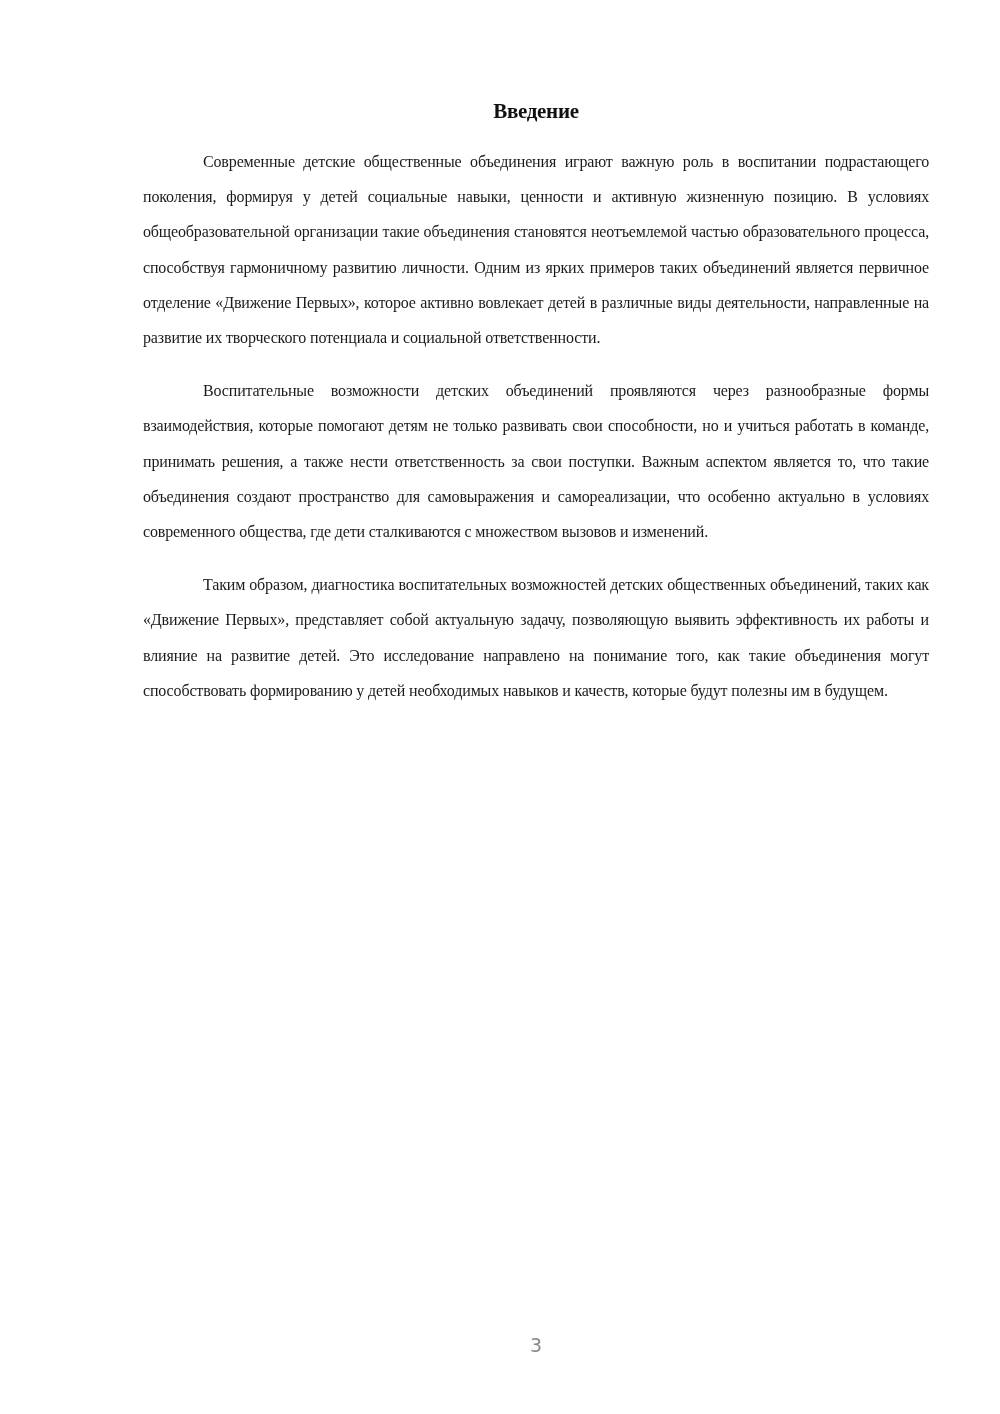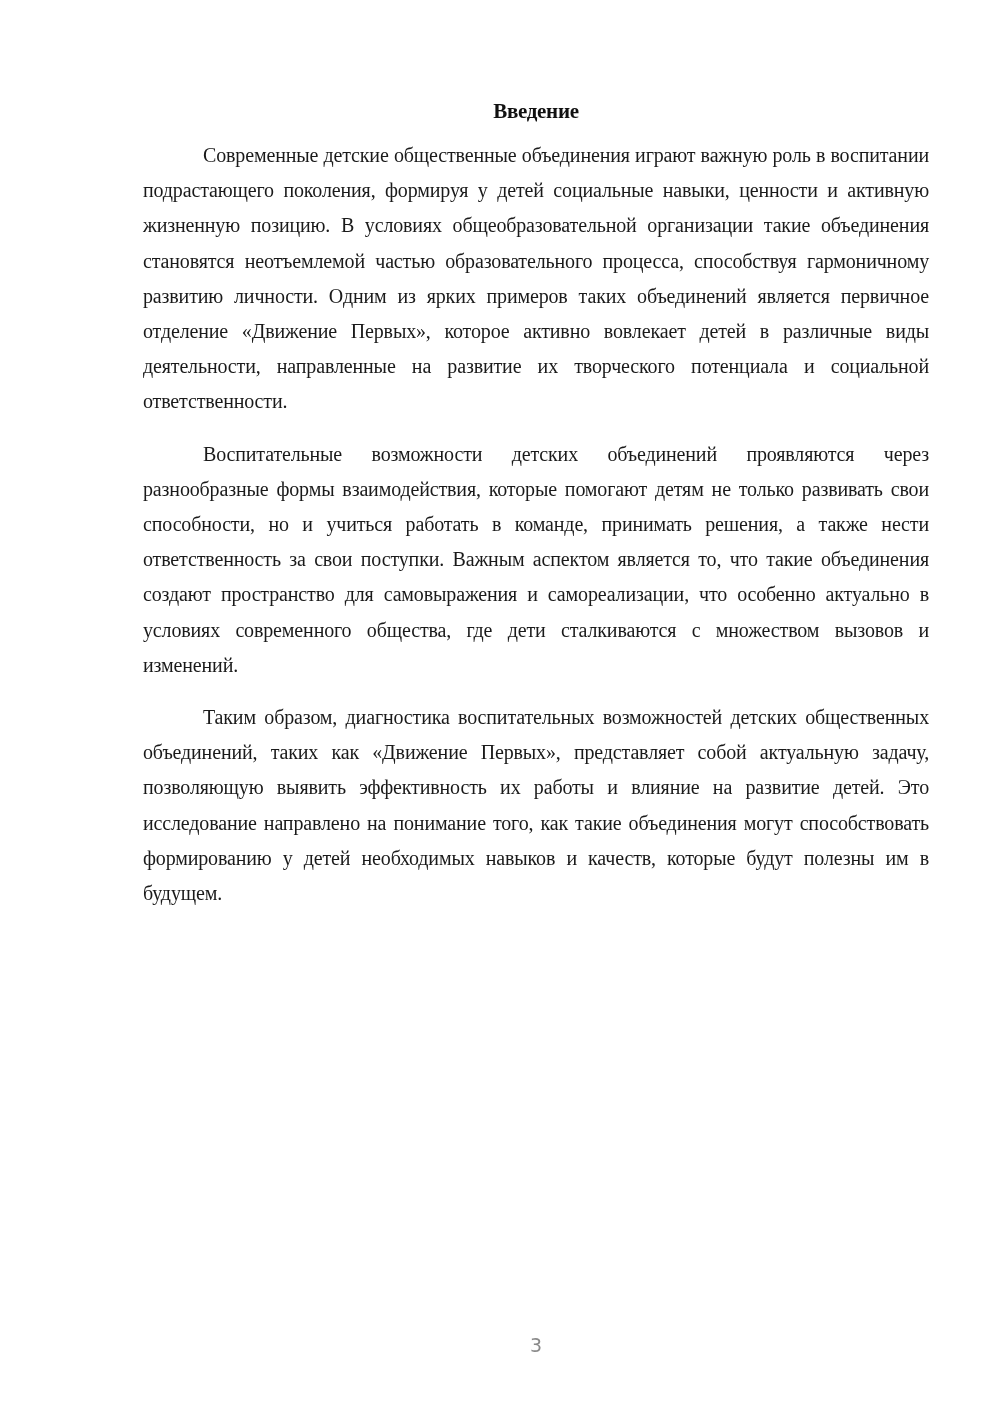--- a/index.html
+++ b/index.html
@@ -32,25 +32,25 @@
     .heading {
       text-align: center;
       font-weight: bold;
       font-size: 21px;
       line-height: 30px;
       margin: 0 0 12px 0;
       letter-spacing: -0.3px;
       color: #111;
     }
     .para {
-      font-size: 20px;
+      font-size: 16px;
       line-height: 35.2px;
       text-align: justify;
       text-indent: 60px;
-      margin: 12px 0 17px 0;
+      margin: 18px 0 17px 0;
       letter-spacing: -0.15px;
       word-spacing: 0px;
       color: #1a1a1a;
     }
     .page-number {
       position: absolute;
       left: 0;
       width: 1072px;
       top: 1334px;
       text-align: center;

